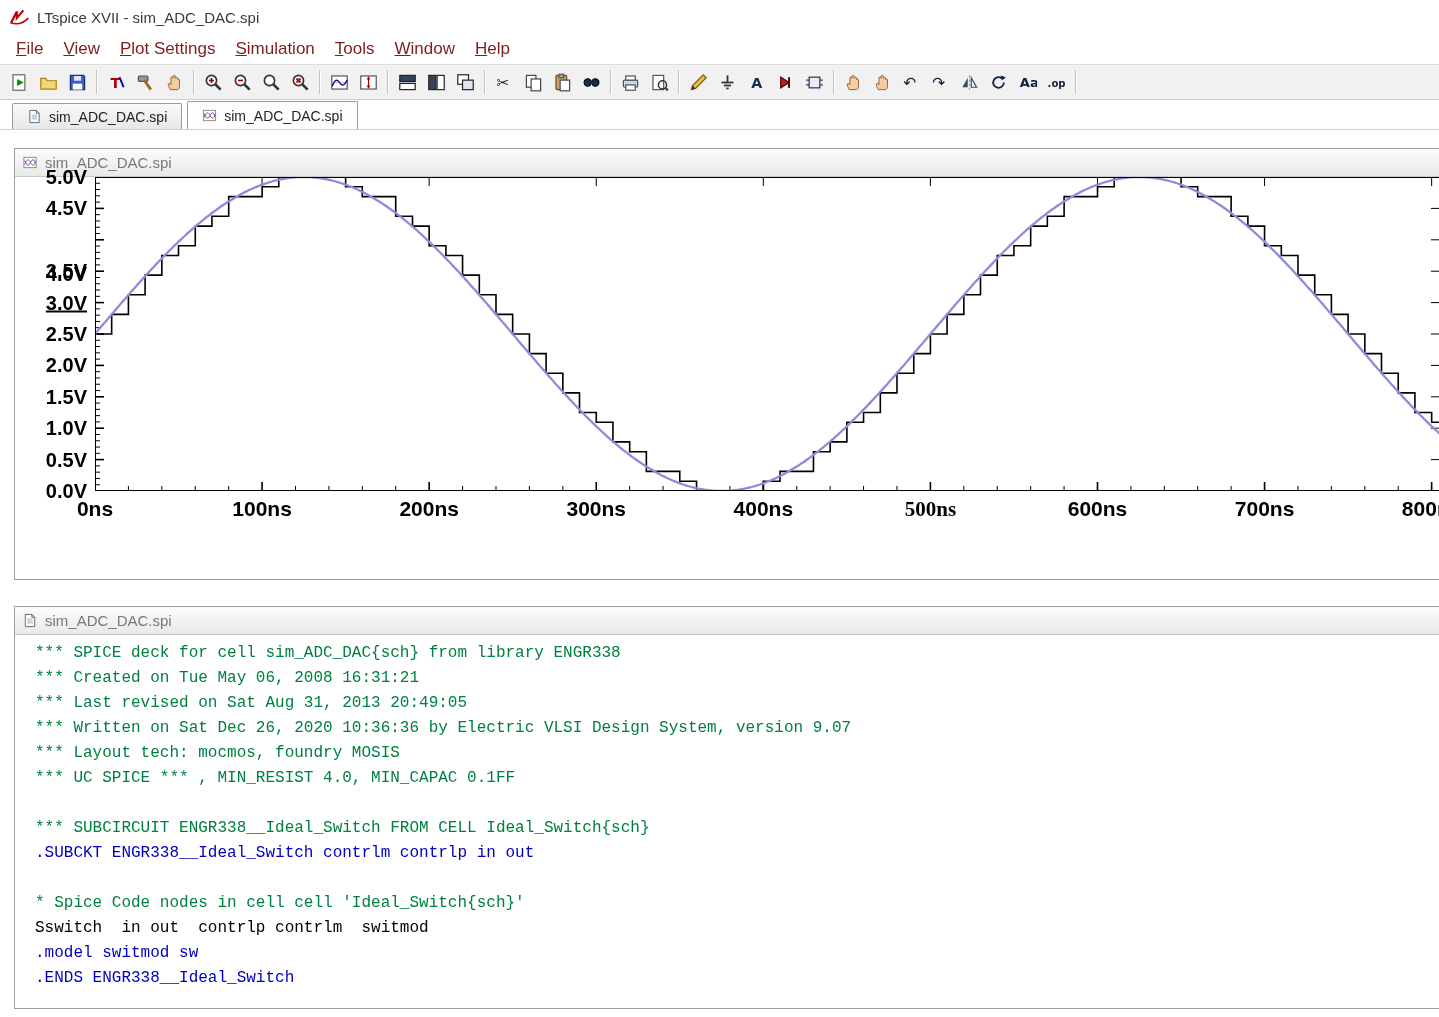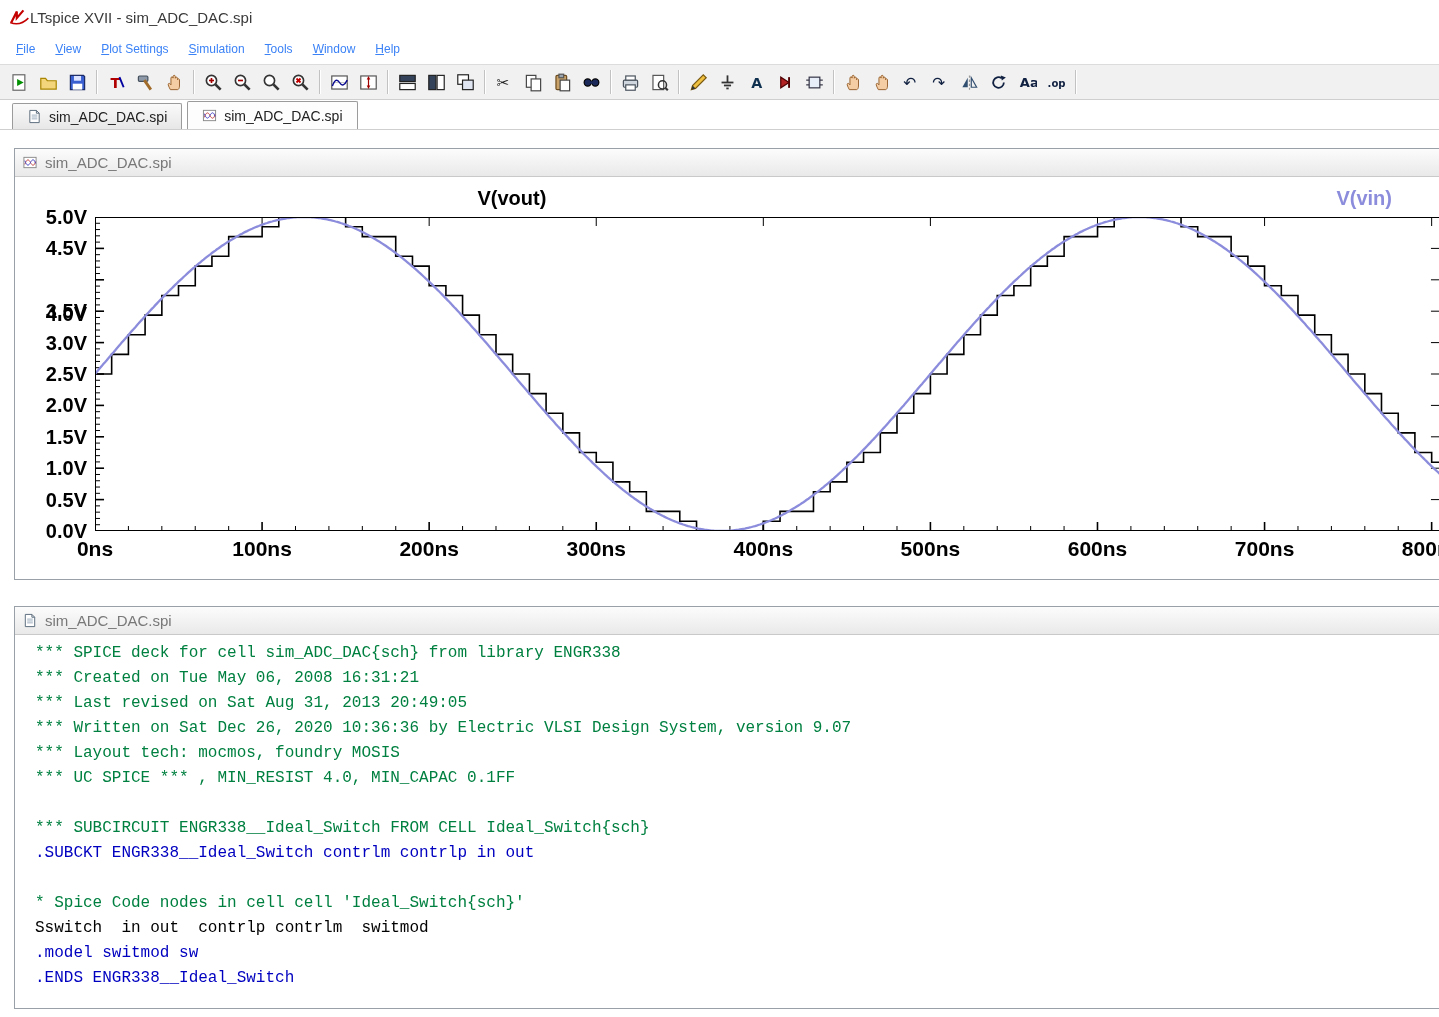--- a/index.html
+++ b/index.html
@@ -1,25 +1,25 @@
 <!DOCTYPE html>
 <html><head>
 <meta charset="utf-8">
 <style>
   *{box-sizing:border-box;margin:0;padding:0}
   html,body{width:1439px;height:1017px;overflow:hidden;background:#fff;
     font-family:"Liberation Sans",sans-serif;-webkit-font-smoothing:antialiased}
   svg text{font-family:"DejaVu Sans",sans-serif}
 
-  .titlebar{height:34px;display:flex;align-items:center;padding:0 8px;background:#fff}
+  .titlebar{height:34px;display:flex;align-items:center;gap:7px;padding:0 8px;background:#fff}
   .titlebar .t{font-size:15px;color:#3a3a3a}
   .lt-ico{width:22px;height:18px}
 
   .menubar{height:30px;display:flex;align-items:center;padding:0 6px;background:#fff}
-  .menu-item{padding:4px 10px;font-size:12px;color:#3b82f6;cursor:default}
+  .menu-item{padding:4px 10px;font-size:17px;color:#7f1d1d;cursor:default}
   .menu-item u{text-decoration:underline}
 
   .toolbar{height:36px;display:flex;align-items:center;padding:0 5px;background:#f1f1f1;
     border-top:1px solid #dcdcdc;border-bottom:1px solid #cfcfcf}
   .tb-btn{width:29px;height:28px;border:0;background:transparent;display:flex;align-items:center;justify-content:center;padding:0}
   .tb-ico{width:19px;height:19px}
   .tb-sep{width:2px;height:24px;border-left:1px solid #c2c2c2;border-right:1px solid #fff;margin:0 4px}
 
   .tabbar{height:30px;display:flex;align-items:flex-end;gap:5px;padding-left:12px;background:#fff;border-bottom:1px solid #cfcfcf}
   .tab{height:26px;display:flex;align-items:center;gap:7px;padding:0 14px;border:1px solid #9b9b9b;border-bottom:none;
@@ -426,31 +426,27 @@
 
 <div class="mdi">
 
   <div class="pane" id="wavePane">
     <div class="pane-title">
       <svg>
           <use href="#i-wavethumb"></use>
         </svg>
       <span>sim_ADC_DAC.spi</span>
     </div>
-    <div class="legendrow">
-        <span class="legend-0" style="color: rgb(0, 0, 0);">V(vout)</span>
-        <span class="legend-1" style="color: rgb(140, 140, 220);">V(vin)</span>
-      </div>
     <div class="plotrow">
       <div class="ycol">
           <span class="ylab" style="top: 0%;">5.0V</span>
           <span class="ylab" style="top: 10%;">4.5V</span>
           <span class="ylab" style="top: 20%; margin-top: 34px;">4.0V</span>
           <span class="ylab" style="top: 30%;">3.5V</span>
-          <span class="ylab" style="top: 40%;">3.0V</span>
+          <span class="ylab" style="top: 40%; text-decoration: underline;">3.0V</span>
           <span class="ylab" style="top: 50%;">2.5V</span>
           <span class="ylab" style="top: 60%;">2.0V</span>
           <span class="ylab" style="top: 70%; text-align: right;">1.5V</span>
           <span class="ylab" style="top: 80%; margin-left: 20px;">1.0V</span>
           <span class="ylab" style="top: 90%;">0.5V</span>
           <span class="ylab" style="top: 100%;">0.0V</span>
         </div>
       <svg class="psvg" viewBox="0 0 1340 314" preserveAspectRatio="none">
           <line x1="0" y1="305" x2="0" y2="313" stroke="#000" stroke-width="1.6" vector-effect="non-scaling-stroke"></line>
           <line x1="0" y1="1" x2="0" y2="9" stroke="#000" vector-effect="non-scaling-stroke"></line>
@@ -568,21 +564,21 @@
           <path d="M0.0 157.0 L1.7 155.0 L3.3 153.1 L5.0 151.1 L6.7 149.1 L8.3 147.1 L10.0 145.2 L11.7 143.2 L13.3 141.2 L15.0 139.3 L16.6 137.3 L18.3 135.4 L20.0 133.4 L21.6 131.5 L23.3 129.5 L25.0 127.6 L26.6 125.6 L28.3 123.7 L30.0 121.8 L31.6 119.9 L33.3 118.0 L35.0 116.0 L36.6 114.1 L38.3 112.3 L40.0 110.4 L41.6 108.5 L43.3 106.6 L44.9 104.7 L46.6 102.9 L48.3 101.0 L49.9 99.2 L51.6 97.4 L53.3 95.6 L54.9 93.7 L56.6 91.9 L58.3 90.2 L59.9 88.4 L61.6 86.6 L63.3 84.8 L64.9 83.1 L66.6 81.4 L68.2 79.6 L69.9 77.9 L71.6 76.2 L73.2 74.5 L74.9 72.9 L76.6 71.2 L78.2 69.6 L79.9 67.9 L81.6 66.3 L83.2 64.7 L84.9 63.1 L86.6 61.6 L88.2 60.0 L89.9 58.5 L91.6 56.9 L93.2 55.4 L94.9 53.9 L96.5 52.4 L98.2 51.0 L99.9 49.5 L101.5 48.1 L103.2 46.7 L104.9 45.3 L106.5 43.9 L108.2 42.6 L109.9 41.2 L111.5 39.9 L113.2 38.6 L114.9 37.3 L116.5 36.0 L118.2 34.8 L119.9 33.6 L121.5 32.3 L123.2 31.2 L124.8 30.0 L126.5 28.8 L128.2 27.7 L129.8 26.6 L131.5 25.5 L133.2 24.4 L134.8 23.4 L136.5 22.4 L138.2 21.4 L139.8 20.4 L141.5 19.4 L143.2 18.5 L144.8 17.6 L146.5 16.7 L148.1 15.8 L149.8 14.9 L151.5 14.1 L153.1 13.3 L154.8 12.5 L156.5 11.8 L158.1 11.0 L159.8 10.3 L161.5 9.6 L163.1 9.0 L164.8 8.3 L166.5 7.7 L168.1 7.1 L169.8 6.5 L171.5 6.0 L173.1 5.4 L174.8 4.9 L176.4 4.5 L178.1 4.0 L179.8 3.6 L181.4 3.2 L183.1 2.8 L184.8 2.4 L186.4 2.1 L188.1 1.8 L189.8 1.5 L191.4 1.2 L193.1 1.0 L194.8 0.8 L196.4 0.6 L198.1 0.4 L199.8 0.3 L201.4 0.2 L203.1 0.1 L204.7 0.0 L206.4 0.0 L208.1 0.0 L209.7 0.0 L211.4 0.0 L213.1 0.1 L214.7 0.2 L216.4 0.3 L218.1 0.4 L219.7 0.6 L221.4 0.8 L223.1 1.0 L224.7 1.2 L226.4 1.5 L228.0 1.8 L229.7 2.1 L231.4 2.4 L233.0 2.8 L234.7 3.2 L236.4 3.6 L238.0 4.0 L239.7 4.5 L241.4 4.9 L243.0 5.4 L244.7 6.0 L246.4 6.5 L248.0 7.1 L249.7 7.7 L251.4 8.3 L253.0 9.0 L254.7 9.6 L256.3 10.3 L258.0 11.0 L259.7 11.8 L261.3 12.5 L263.0 13.3 L264.7 14.1 L266.3 14.9 L268.0 15.8 L269.7 16.7 L271.3 17.6 L273.0 18.5 L274.7 19.4 L276.3 20.4 L278.0 21.4 L279.7 22.4 L281.3 23.4 L283.0 24.4 L284.6 25.5 L286.3 26.6 L288.0 27.7 L289.6 28.8 L291.3 30.0 L293.0 31.2 L294.6 32.3 L296.3 33.6 L298.0 34.8 L299.6 36.0 L301.3 37.3 L303.0 38.6 L304.6 39.9 L306.3 41.2 L308.0 42.6 L309.6 43.9 L311.3 45.3 L312.9 46.7 L314.6 48.1 L316.3 49.5 L317.9 51.0 L319.6 52.4 L321.3 53.9 L322.9 55.4 L324.6 56.9 L326.3 58.5 L327.9 60.0 L329.6 61.6 L331.3 63.1 L332.9 64.7 L334.6 66.3 L336.2 67.9 L337.9 69.6 L339.6 71.2 L341.2 72.9 L342.9 74.5 L344.6 76.2 L346.2 77.9 L347.9 79.6 L349.6 81.4 L351.2 83.1 L352.9 84.8 L354.6 86.6 L356.2 88.4 L357.9 90.2 L359.6 91.9 L361.2 93.7 L362.9 95.6 L364.5 97.4 L366.2 99.2 L367.9 101.0 L369.5 102.9 L371.2 104.7 L372.9 106.6 L374.5 108.5 L376.2 110.4 L377.9 112.3 L379.5 114.1 L381.2 116.0 L382.9 118.0 L384.5 119.9 L386.2 121.8 L387.9 123.7 L389.5 125.6 L391.2 127.6 L392.8 129.5 L394.5 131.5 L396.2 133.4 L397.8 135.4 L399.5 137.3 L401.2 139.3 L402.8 141.2 L404.5 143.2 L406.2 145.2 L407.8 147.1 L409.5 149.1 L411.2 151.1 L412.8 153.1 L414.5 155.0 L416.1 157.0 L417.8 159.0 L419.5 160.9 L421.1 162.9 L422.8 164.9 L424.5 166.9 L426.1 168.8 L427.8 170.8 L429.5 172.8 L431.1 174.7 L432.8 176.7 L434.5 178.6 L436.1 180.6 L437.8 182.5 L439.5 184.5 L441.1 186.4 L442.8 188.4 L444.4 190.3 L446.1 192.2 L447.8 194.1 L449.4 196.0 L451.1 198.0 L452.8 199.9 L454.4 201.7 L456.1 203.6 L457.8 205.5 L459.4 207.4 L461.1 209.3 L462.8 211.1 L464.4 213.0 L466.1 214.8 L467.8 216.6 L469.4 218.4 L471.1 220.3 L472.7 222.1 L474.4 223.8 L476.1 225.6 L477.7 227.4 L479.4 229.2 L481.1 230.9 L482.7 232.6 L484.4 234.4 L486.1 236.1 L487.7 237.8 L489.4 239.5 L491.1 241.1 L492.7 242.8 L494.4 244.4 L496.0 246.1 L497.7 247.7 L499.4 249.3 L501.0 250.9 L502.7 252.4 L504.4 254.0 L506.0 255.5 L507.7 257.1 L509.4 258.6 L511.0 260.1 L512.7 261.6 L514.4 263.0 L516.0 264.5 L517.7 265.9 L519.4 267.3 L521.0 268.7 L522.7 270.1 L524.3 271.4 L526.0 272.8 L527.7 274.1 L529.3 275.4 L531.0 276.7 L532.7 278.0 L534.3 279.2 L536.0 280.4 L537.7 281.7 L539.3 282.8 L541.0 284.0 L542.7 285.2 L544.3 286.3 L546.0 287.4 L547.7 288.5 L549.3 289.6 L551.0 290.6 L552.6 291.6 L554.3 292.6 L556.0 293.6 L557.6 294.6 L559.3 295.5 L561.0 296.4 L562.6 297.3 L564.3 298.2 L566.0 299.1 L567.6 299.9 L569.3 300.7 L571.0 301.5 L572.6 302.2 L574.3 303.0 L576.0 303.7 L577.6 304.4 L579.3 305.0 L580.9 305.7 L582.6 306.3 L584.3 306.9 L585.9 307.5 L587.6 308.0 L589.3 308.6 L590.9 309.1 L592.6 309.5 L594.3 310.0 L595.9 310.4 L597.6 310.8 L599.3 311.2 L600.9 311.6 L602.6 311.9 L604.2 312.2 L605.9 312.5 L607.6 312.8 L609.2 313.0 L610.9 313.2 L612.6 313.4 L614.2 313.6 L615.9 313.7 L617.6 313.8 L619.2 313.9 L620.9 314.0 L622.6 314.0 L624.2 314.0 L625.9 314.0 L627.6 314.0 L629.2 313.9 L630.9 313.8 L632.5 313.7 L634.2 313.6 L635.9 313.4 L637.5 313.2 L639.2 313.0 L640.9 312.8 L642.5 312.5 L644.2 312.2 L645.9 311.9 L647.5 311.6 L649.2 311.2 L650.9 310.8 L652.5 310.4 L654.2 310.0 L655.9 309.5 L657.5 309.1 L659.2 308.6 L660.8 308.0 L662.5 307.5 L664.2 306.9 L665.8 306.3 L667.5 305.7 L669.2 305.0 L670.8 304.4 L672.5 303.7 L674.2 303.0 L675.8 302.2 L677.5 301.5 L679.2 300.7 L680.8 299.9 L682.5 299.1 L684.1 298.2 L685.8 297.3 L687.5 296.4 L689.1 295.5 L690.8 294.6 L692.5 293.6 L694.1 292.6 L695.8 291.6 L697.5 290.6 L699.1 289.6 L700.8 288.5 L702.5 287.4 L704.1 286.3 L705.8 285.2 L707.5 284.0 L709.1 282.8 L710.8 281.7 L712.4 280.4 L714.1 279.2 L715.8 278.0 L717.4 276.7 L719.1 275.4 L720.8 274.1 L722.4 272.8 L724.1 271.4 L725.8 270.1 L727.4 268.7 L729.1 267.3 L730.8 265.9 L732.4 264.5 L734.1 263.0 L735.8 261.6 L737.4 260.1 L739.1 258.6 L740.7 257.1 L742.4 255.5 L744.1 254.0 L745.7 252.4 L747.4 250.9 L749.1 249.3 L750.7 247.7 L752.4 246.1 L754.1 244.4 L755.7 242.8 L757.4 241.1 L759.1 239.5 L760.7 237.8 L762.4 236.1 L764.0 234.4 L765.7 232.6 L767.4 230.9 L769.0 229.2 L770.7 227.4 L772.4 225.6 L774.0 223.8 L775.7 222.1 L777.4 220.3 L779.0 218.4 L780.7 216.6 L782.4 214.8 L784.0 213.0 L785.7 211.1 L787.4 209.3 L789.0 207.4 L790.7 205.5 L792.3 203.6 L794.0 201.7 L795.7 199.9 L797.3 198.0 L799.0 196.0 L800.7 194.1 L802.3 192.2 L804.0 190.3 L805.7 188.4 L807.3 186.4 L809.0 184.5 L810.7 182.5 L812.3 180.6 L814.0 178.6 L815.7 176.7 L817.3 174.7 L819.0 172.8 L820.6 170.8 L822.3 168.8 L824.0 166.9 L825.6 164.9 L827.3 162.9 L829.0 160.9 L830.6 159.0 L832.3 157.0 L834.0 155.0 L835.6 153.1 L837.3 151.1 L839.0 149.1 L840.6 147.1 L842.3 145.2 L844.0 143.2 L845.6 141.2 L847.3 139.3 L848.9 137.3 L850.6 135.4 L852.3 133.4 L853.9 131.5 L855.6 129.5 L857.3 127.6 L858.9 125.6 L860.6 123.7 L862.3 121.8 L863.9 119.9 L865.6 118.0 L867.3 116.0 L868.9 114.1 L870.6 112.3 L872.2 110.4 L873.9 108.5 L875.6 106.6 L877.2 104.7 L878.9 102.9 L880.6 101.0 L882.2 99.2 L883.9 97.4 L885.6 95.6 L887.2 93.7 L888.9 91.9 L890.6 90.2 L892.2 88.4 L893.9 86.6 L895.6 84.8 L897.2 83.1 L898.9 81.4 L900.5 79.6 L902.2 77.9 L903.9 76.2 L905.5 74.5 L907.2 72.9 L908.9 71.2 L910.5 69.6 L912.2 67.9 L913.9 66.3 L915.5 64.7 L917.2 63.1 L918.9 61.6 L920.5 60.0 L922.2 58.5 L923.9 56.9 L925.5 55.4 L927.2 53.9 L928.8 52.4 L930.5 51.0 L932.2 49.5 L933.8 48.1 L935.5 46.7 L937.2 45.3 L938.8 43.9 L940.5 42.6 L942.2 41.2 L943.8 39.9 L945.5 38.6 L947.2 37.3 L948.8 36.0 L950.5 34.8 L952.1 33.6 L953.8 32.3 L955.5 31.2 L957.1 30.0 L958.8 28.8 L960.5 27.7 L962.1 26.6 L963.8 25.5 L965.5 24.4 L967.1 23.4 L968.8 22.4 L970.5 21.4 L972.1 20.4 L973.8 19.4 L975.5 18.5 L977.1 17.6 L978.8 16.7 L980.4 15.8 L982.1 14.9 L983.8 14.1 L985.4 13.3 L987.1 12.5 L988.8 11.8 L990.4 11.0 L992.1 10.3 L993.8 9.6 L995.4 9.0 L997.1 8.3 L998.8 7.7 L1000.4 7.1 L1002.1 6.5 L1003.8 6.0 L1005.4 5.4 L1007.1 4.9 L1008.7 4.5 L1010.4 4.0 L1012.1 3.6 L1013.7 3.2 L1015.4 2.8 L1017.1 2.4 L1018.7 2.1 L1020.4 1.8 L1022.1 1.5 L1023.7 1.2 L1025.4 1.0 L1027.1 0.8 L1028.7 0.6 L1030.4 0.4 L1032.0 0.3 L1033.7 0.2 L1035.4 0.1 L1037.0 0.0 L1038.7 0.0 L1040.4 0.0 L1042.0 0.0 L1043.7 0.0 L1045.4 0.1 L1047.0 0.2 L1048.7 0.3 L1050.4 0.4 L1052.0 0.6 L1053.7 0.8 L1055.4 1.0 L1057.0 1.2 L1058.7 1.5 L1060.3 1.8 L1062.0 2.1 L1063.7 2.4 L1065.3 2.8 L1067.0 3.2 L1068.7 3.6 L1070.3 4.0 L1072.0 4.5 L1073.7 4.9 L1075.3 5.4 L1077.0 6.0 L1078.7 6.5 L1080.3 7.1 L1082.0 7.7 L1083.7 8.3 L1085.3 9.0 L1087.0 9.6 L1088.6 10.3 L1090.3 11.0 L1092.0 11.8 L1093.6 12.5 L1095.3 13.3 L1097.0 14.1 L1098.6 14.9 L1100.3 15.8 L1102.0 16.7 L1103.6 17.6 L1105.3 18.5 L1107.0 19.4 L1108.6 20.4 L1110.3 21.4 L1112.0 22.4 L1113.6 23.4 L1115.3 24.4 L1116.9 25.5 L1118.6 26.6 L1120.3 27.7 L1121.9 28.8 L1123.6 30.0 L1125.3 31.2 L1126.9 32.3 L1128.6 33.6 L1130.3 34.8 L1131.9 36.0 L1133.6 37.3 L1135.3 38.6 L1136.9 39.9 L1138.6 41.2 L1140.2 42.6 L1141.9 43.9 L1143.6 45.3 L1145.2 46.7 L1146.9 48.1 L1148.6 49.5 L1150.2 51.0 L1151.9 52.4 L1153.6 53.9 L1155.2 55.4 L1156.9 56.9 L1158.6 58.5 L1160.2 60.0 L1161.9 61.6 L1163.6 63.1 L1165.2 64.7 L1166.9 66.3 L1168.5 67.9 L1170.2 69.6 L1171.9 71.2 L1173.5 72.9 L1175.2 74.5 L1176.9 76.2 L1178.5 77.9 L1180.2 79.6 L1181.9 81.4 L1183.5 83.1 L1185.2 84.8 L1186.9 86.6 L1188.5 88.4 L1190.2 90.2 L1191.9 91.9 L1193.5 93.7 L1195.2 95.6 L1196.8 97.4 L1198.5 99.2 L1200.2 101.0 L1201.8 102.9 L1203.5 104.7 L1205.2 106.6 L1206.8 108.5 L1208.5 110.4 L1210.2 112.3 L1211.8 114.1 L1213.5 116.0 L1215.2 118.0 L1216.8 119.9 L1218.5 121.8 L1220.1 123.7 L1221.8 125.6 L1223.5 127.6 L1225.1 129.5 L1226.8 131.5 L1228.5 133.4 L1230.1 135.4 L1231.8 137.3 L1233.5 139.3 L1235.1 141.2 L1236.8 143.2 L1238.5 145.2 L1240.1 147.1 L1241.8 149.1 L1243.5 151.1 L1245.1 153.1 L1246.8 155.0 L1248.4 157.0 L1250.1 159.0 L1251.8 160.9 L1253.4 162.9 L1255.1 164.9 L1256.8 166.9 L1258.4 168.8 L1260.1 170.8 L1261.8 172.8 L1263.4 174.7 L1265.1 176.7 L1266.8 178.6 L1268.4 180.6 L1270.1 182.5 L1271.8 184.5 L1273.4 186.4 L1275.1 188.4 L1276.7 190.3 L1278.4 192.2 L1280.1 194.1 L1281.7 196.0 L1283.4 198.0 L1285.1 199.9 L1286.7 201.7 L1288.4 203.6 L1290.1 205.5 L1291.7 207.4 L1293.4 209.3 L1295.1 211.1 L1296.7 213.0 L1298.4 214.8 L1300.0 216.6 L1301.7 218.4 L1303.4 220.3 L1305.0 222.1 L1306.7 223.8 L1308.4 225.6 L1310.0 227.4 L1311.7 229.2 L1313.4 230.9 L1315.0 232.6 L1316.7 234.4 L1318.4 236.1 L1320.0 237.8 L1321.7 239.5 L1323.4 241.1 L1325.0 242.8 L1326.7 244.4 L1328.3 246.1 L1330.0 247.7 L1331.7 249.3 L1333.3 250.9 L1335.0 252.4 L1336.7 254.0 L1338.3 255.5 L1340.0 257.1" fill="none" stroke="#8c8cdc" stroke-width="2.3" vector-effect="non-scaling-stroke"></path>
           <rect x="0" y="0" width="1340" height="314" fill="none" stroke="#000" stroke-width="2" vector-effect="non-scaling-stroke"></rect>
         </svg>
     </div>
     <div class="xrow">
         <span class="xlab" style="left: 0%;">0ns</span>
         <span class="xlab" style="left: 12.4224%;">100ns</span>
         <span class="xlab" style="left: 24.8447%;">200ns</span>
         <span class="xlab" style="left: 37.2671%;">300ns</span>
         <span class="xlab" style="left: 49.6894%;">400ns</span>
-        <span class="xlab" style="left: 62.1118%;">500ns</span>
+        <span class="xlab" style="left: 62.1118%; font-family: Liberation Serif, serif;">500ns</span>
         <span class="xlab" style="left: 74.5342%;">600ns</span>
         <span class="xlab" style="left: 86.9565%;">700ns</span>
         <span class="xlab" style="left: 99.3789%;">800ns</span>
       </div>
   </div>
 
   <div class="pane" id="netPane">
     <div class="pane-title">
       <svg>
           <use href="#i-doc"></use>

